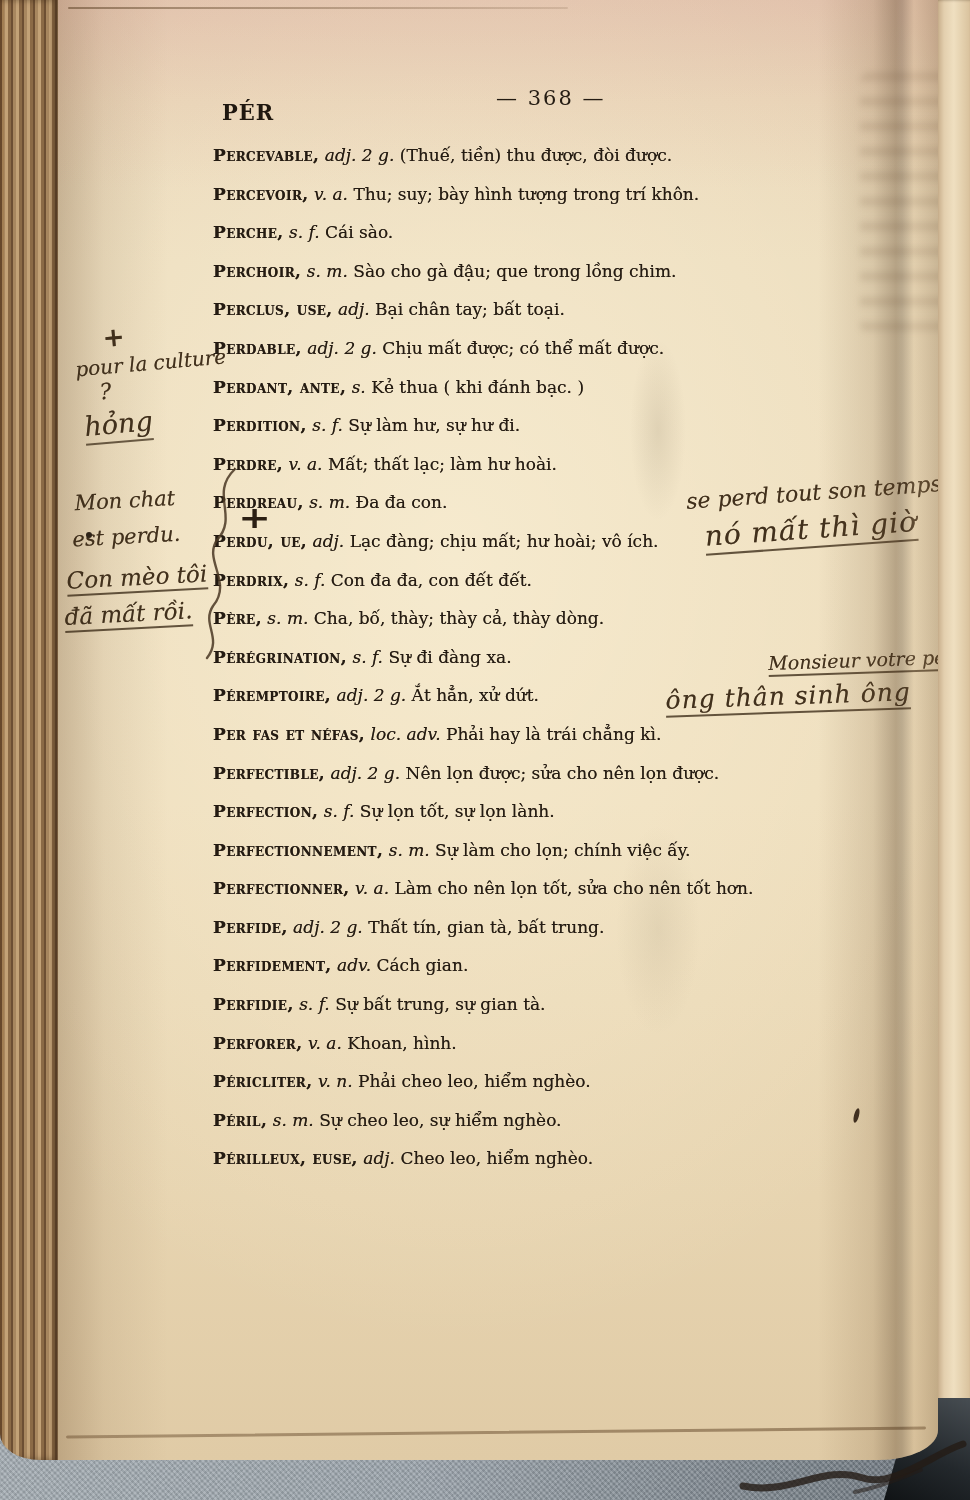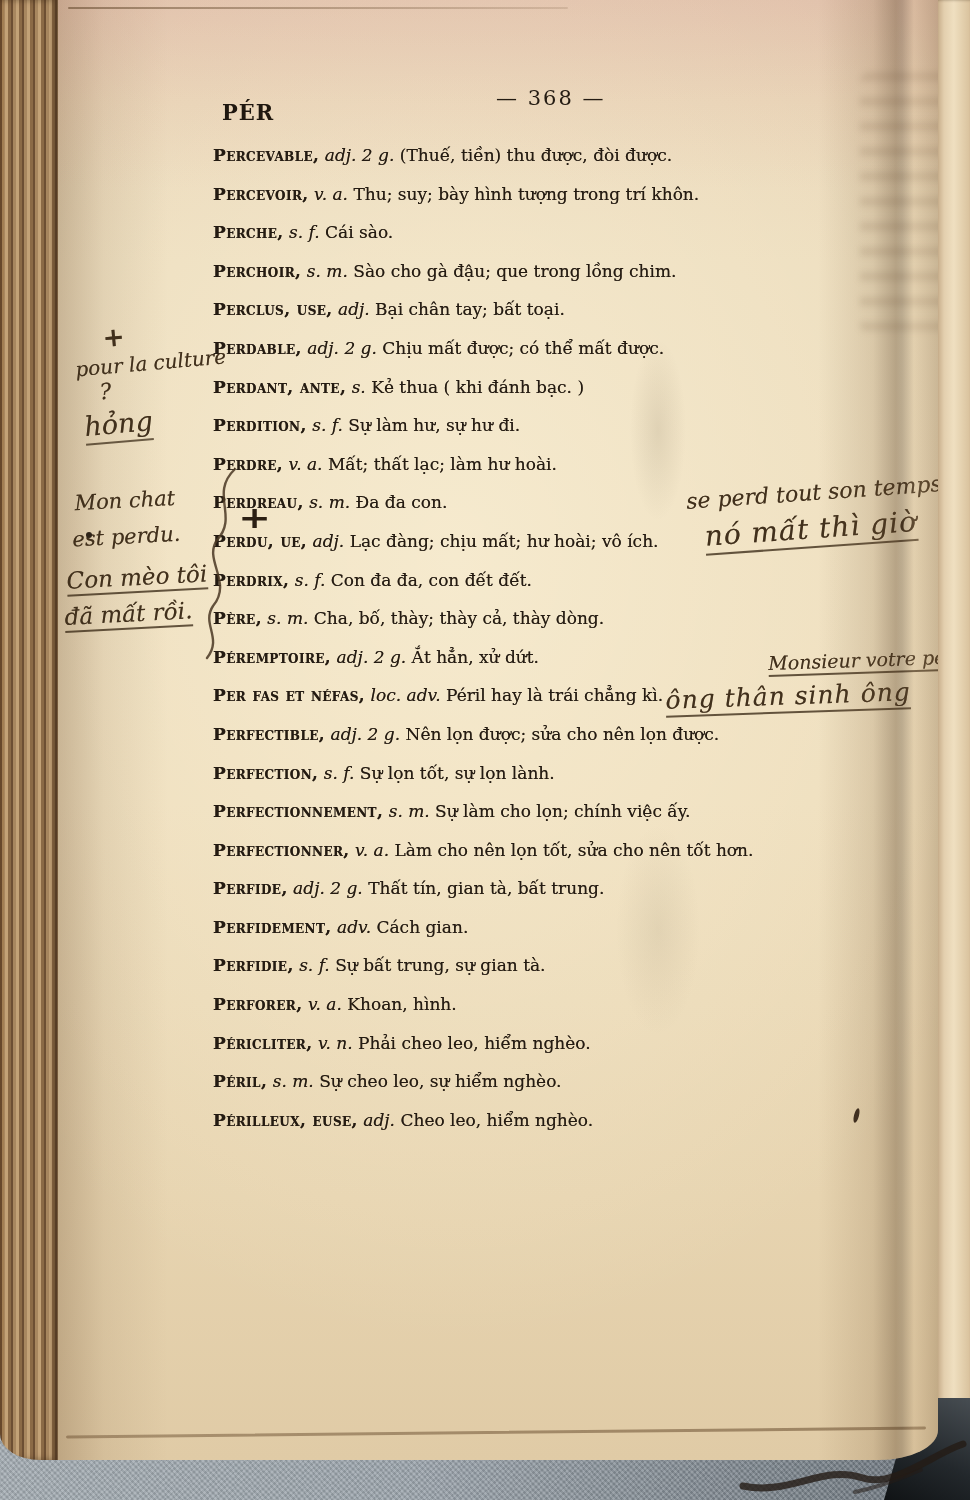--- a/index.html
+++ b/index.html
@@ -157,27 +157,30 @@
   </div>
 
   <div class="entry">
     <span class="ehead">Perdrix,</span><span class="epos"> s. f.</span><span class="edef"> Con đa đa, con đết đết.</span>
   </div>
 
   <div class="entry">
     <span class="ehead">Père,</span><span class="epos"> s. m.</span><span class="edef"> Cha, bố, thày; thày cả, thày dòng.</span>
   </div>
 
+  <div class="entry">
+    <span class="ehead">Pérégrination,</span><span class="epos"> s. f.</span><span class="edef"> Sự đi đàng xa.</span>
+  </div>
 
   <div class="entry">
     <span class="ehead">Péremptoire,</span><span class="epos"> adj. 2 g.</span><span class="edef"> Ắt hẳn, xử dứt.</span>
   </div>
 
   <div class="entry">
-    <span class="ehead">Per fas et néfas,</span><span class="epos"> loc. adv.</span><span class="edef"> Péril hay là trái chẳng kì.</span>
+    <span class="ehead">Per fas et néfas,</span><span class="epos"> loc. adv.</span><span class="edef"> Phải hay là trái chẳng kì.</span>
   </div>
 
   <div class="entry">
     <span class="ehead">Perfectible,</span><span class="epos"> adj. 2 g.</span><span class="edef"> Nên lọn được; sửa cho nên lọn được.</span>
   </div>
 
   <div class="entry">
     <span class="ehead">Perfection,</span><span class="epos"> s. f.</span><span class="edef"> Sự lọn tốt, sự lọn lành.</span>
   </div>
 

